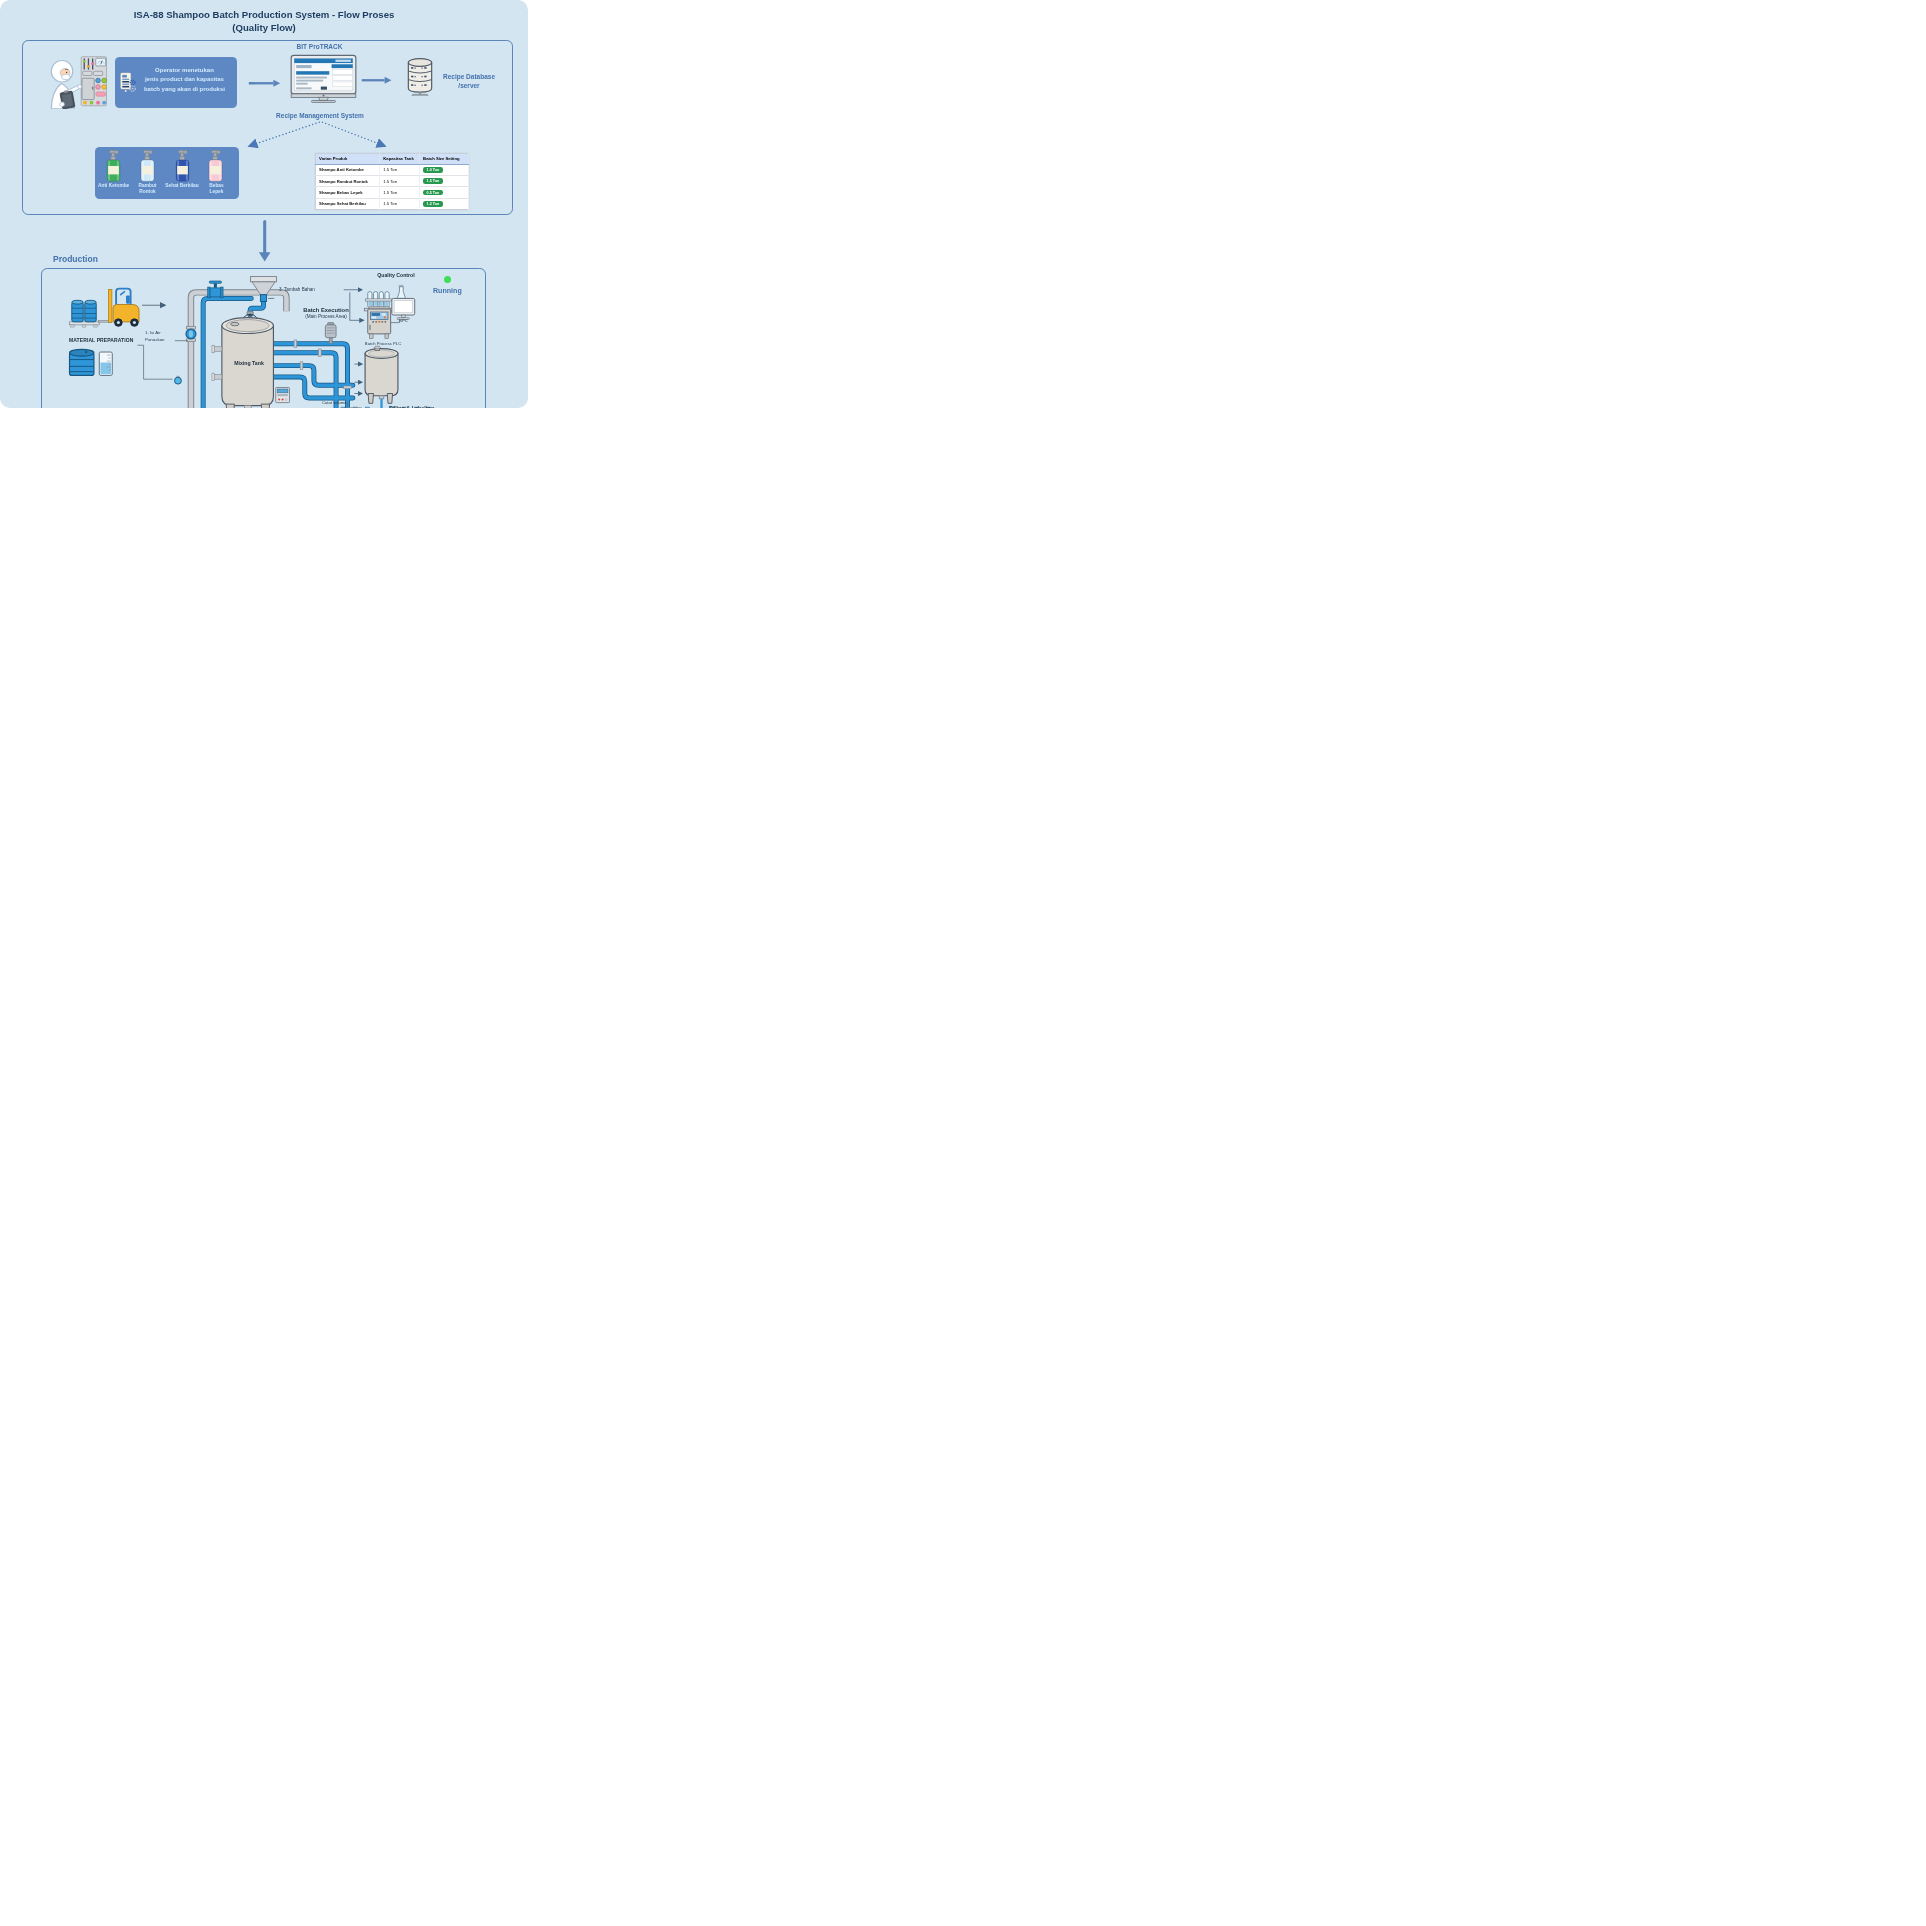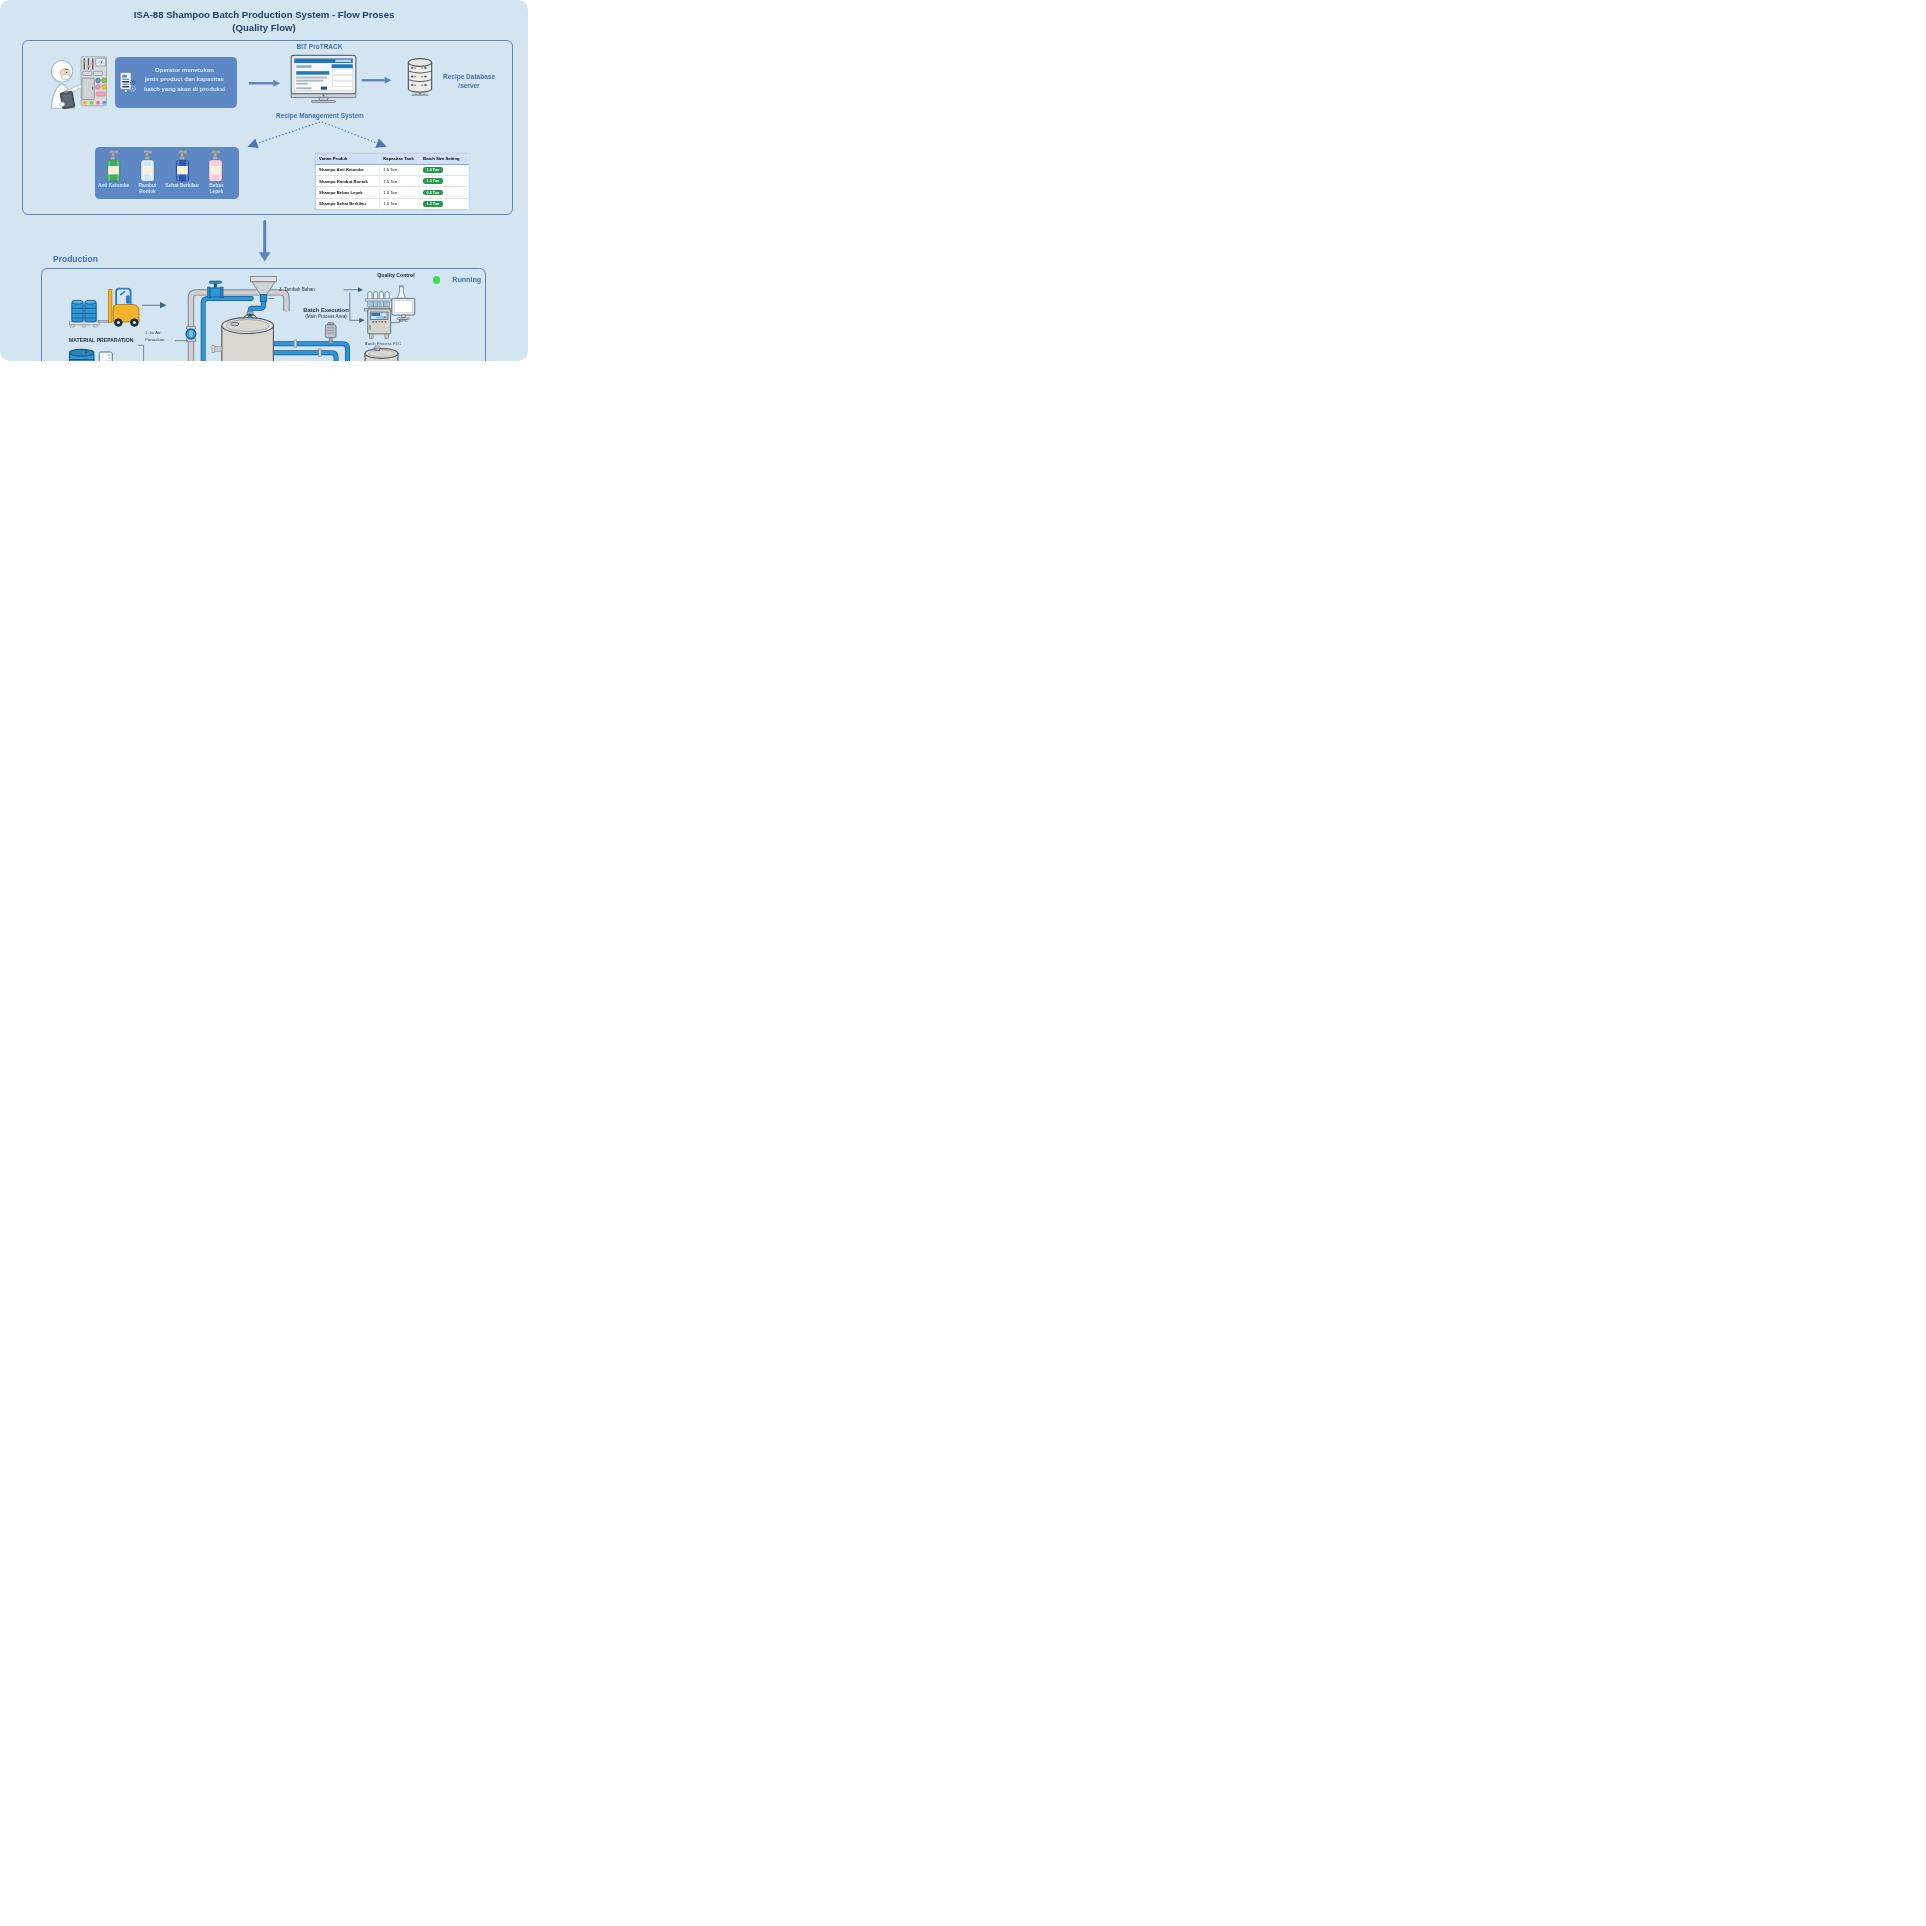--- a/index.html
+++ b/index.html
@@ -1,36 +1,36 @@
 <!DOCTYPE html>
 <html style="font-size:6.2px"><head>
 <meta charset="utf-8">
 <style>
   html,body{margin:0;padding:0;background:#ffffff;}
-  .page{position:relative;width:528px;height:361px;background:#d3e5f1;border-radius:10px;
+  .page{position:relative;width:528px;height:408px;background:#d3e5f1;border-radius:10px;
         font-family:"Liberation Sans",sans-serif;overflow:hidden;}
   .abs{position:absolute;}
   .ttl{width:100%;text-align:center;font-weight:bold;color:#1d3c5f;font-size:9.6px;}
   .box-outline{border:1.9px solid #5b84bb;border-radius:6.2px;}
   .blue-lbl{color:#4472ad;font-weight:bold;}
   .op-box{background:#5d88c4;border-radius:4.6px;}
   .op-text{position:absolute;left:20px;right:3.1px;top:9.2px;text-align:center;color:#d2e9fb;
            font-weight:bold;font-size:6px;line-height:1.55;}
   .panel{background:#5d88c4;border-radius:4.6px;}
   .bottle-lbl{position:absolute;text-align:center;color:#cfe8fb;font-weight:bold;font-size:4.8px;line-height:1.25;}
   table.recipe{border-collapse:collapse;background:#fff;width:154px;border:0.4px solid #c8d0d8;
                box-shadow:0 0.4px 1.2px rgba(40,60,90,.18);}
   table.recipe th{background:#cfe0f8;text-align:left;font-size:4.2px;padding:2.3px 3.1px;color:#000;
                   border-bottom:0.8px solid #8fa8cc;border-right:0.4px solid #dde4ec;}
   table.recipe td{font-size:4.2px;padding:2.3px 3.1px;border-top:0.4px solid #e0e4e8;border-right:0.4px solid #eef1f4;color:#111;}
   table.recipe td.prod{font-weight:bold;}
   .badge{display:inline-block;background:#27984f;color:#fff;font-size:3.7px;font-weight:bold;
          padding:0.8px 3.5px;border-radius:2.3px;}
   .prod-lbl{position:absolute;color:#2a3b4d;}
-  .running{display:flex;align-items:center;gap:12px;}
+  .running{display:flex;align-items:center;gap:4px;flex-direction:column;}
   .running .dot{width:7.3px;height:7.3px;border-radius:50%;background:#3ede57;}
   .running .txt{font-size:7.1px;font-weight:bold;color:#4472ad;}
 </style>
 </head>
 <body>
 
 <div class="page">
 
   <div class="abs ttl" style="top:9.2px;">ISA-88 Shampoo Batch Production System - Flow Proses</div>
   <div class="abs ttl" style="top:22.3px;">(Quality Flow)</div>

